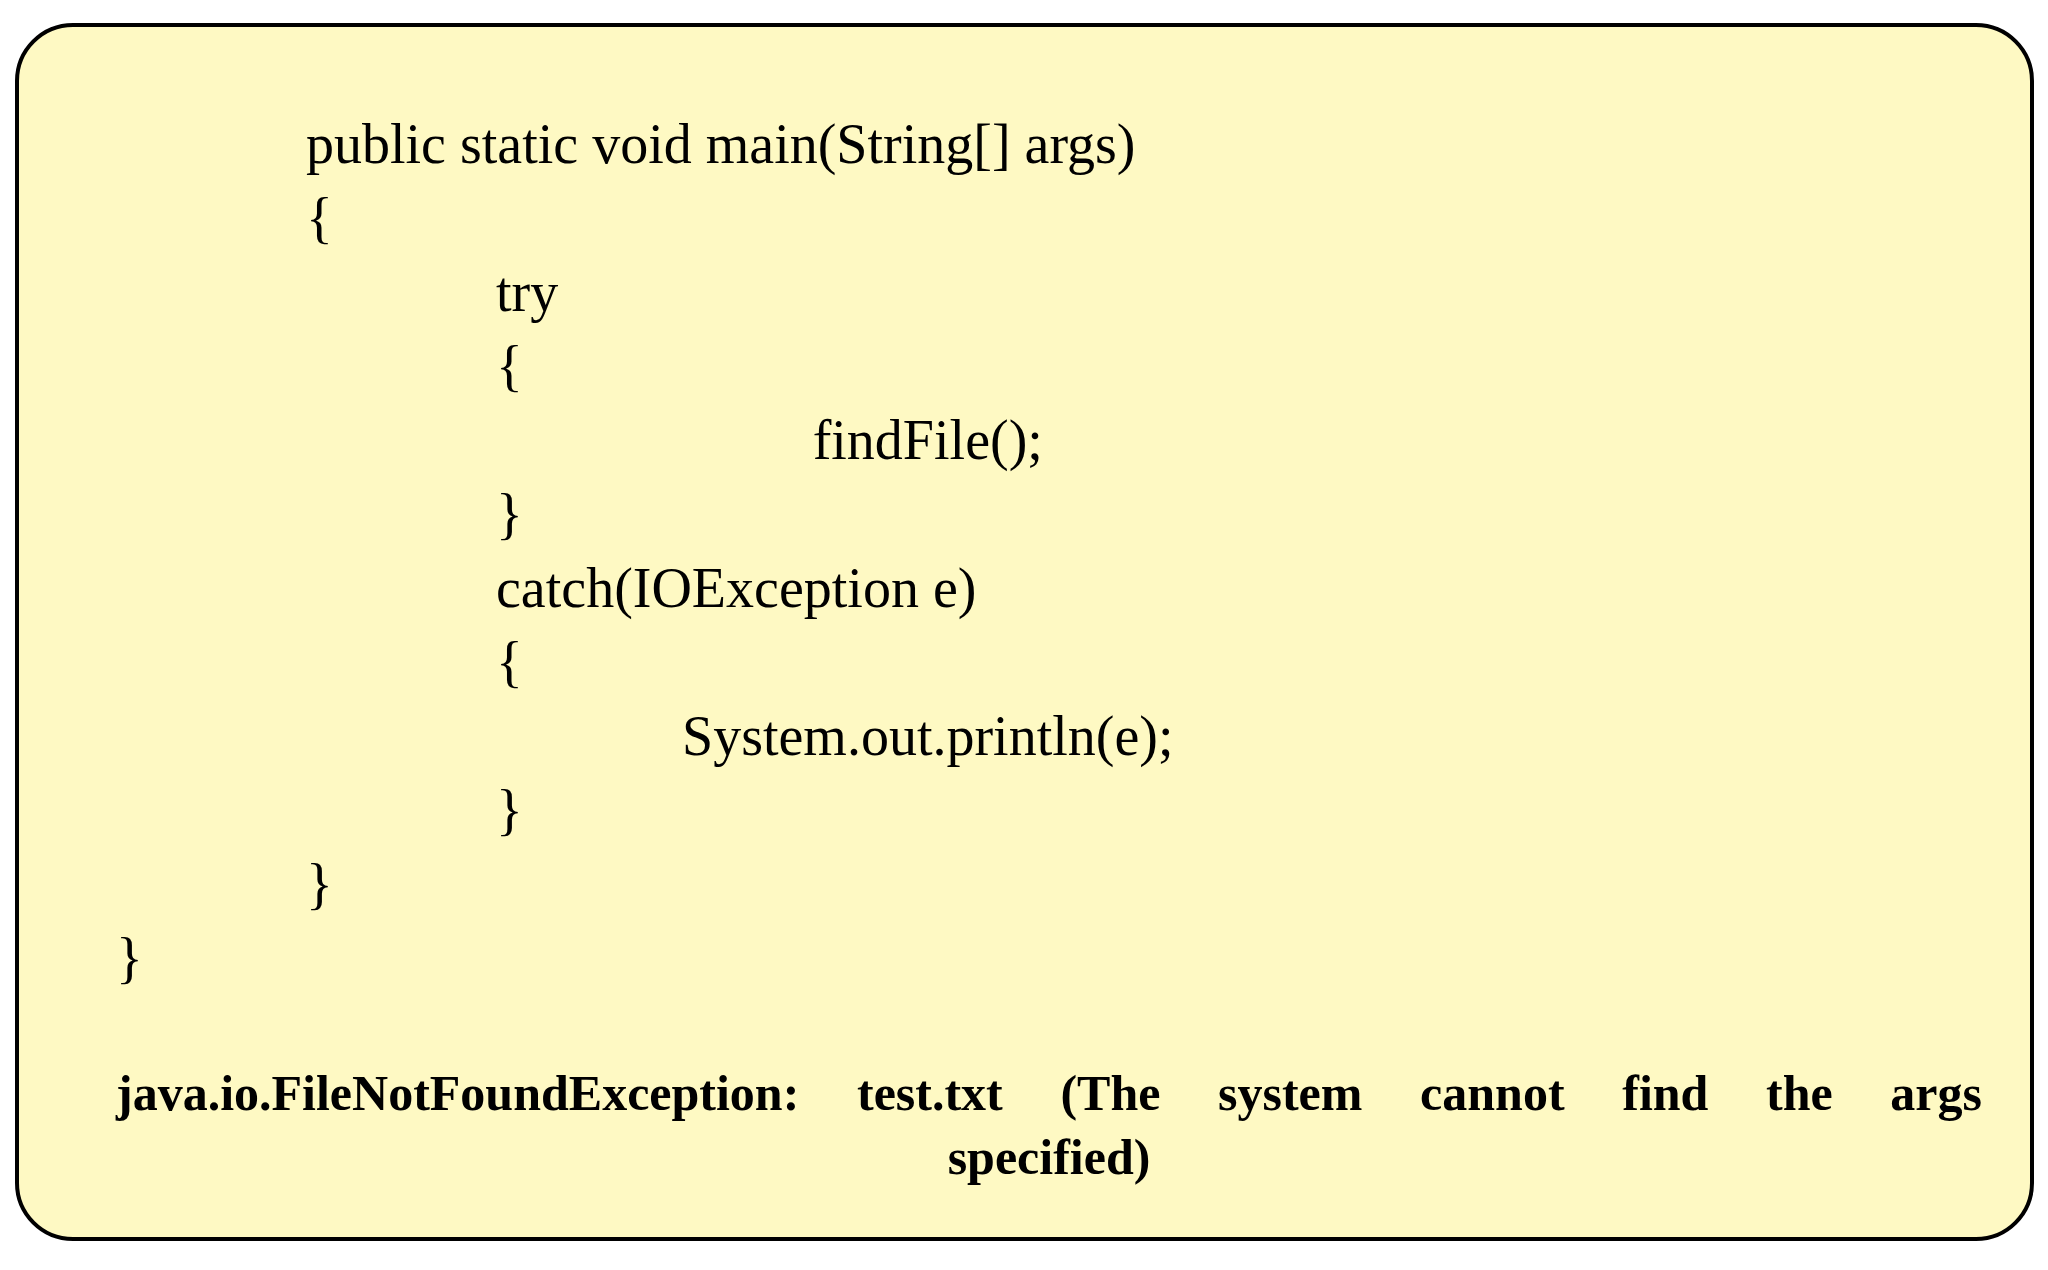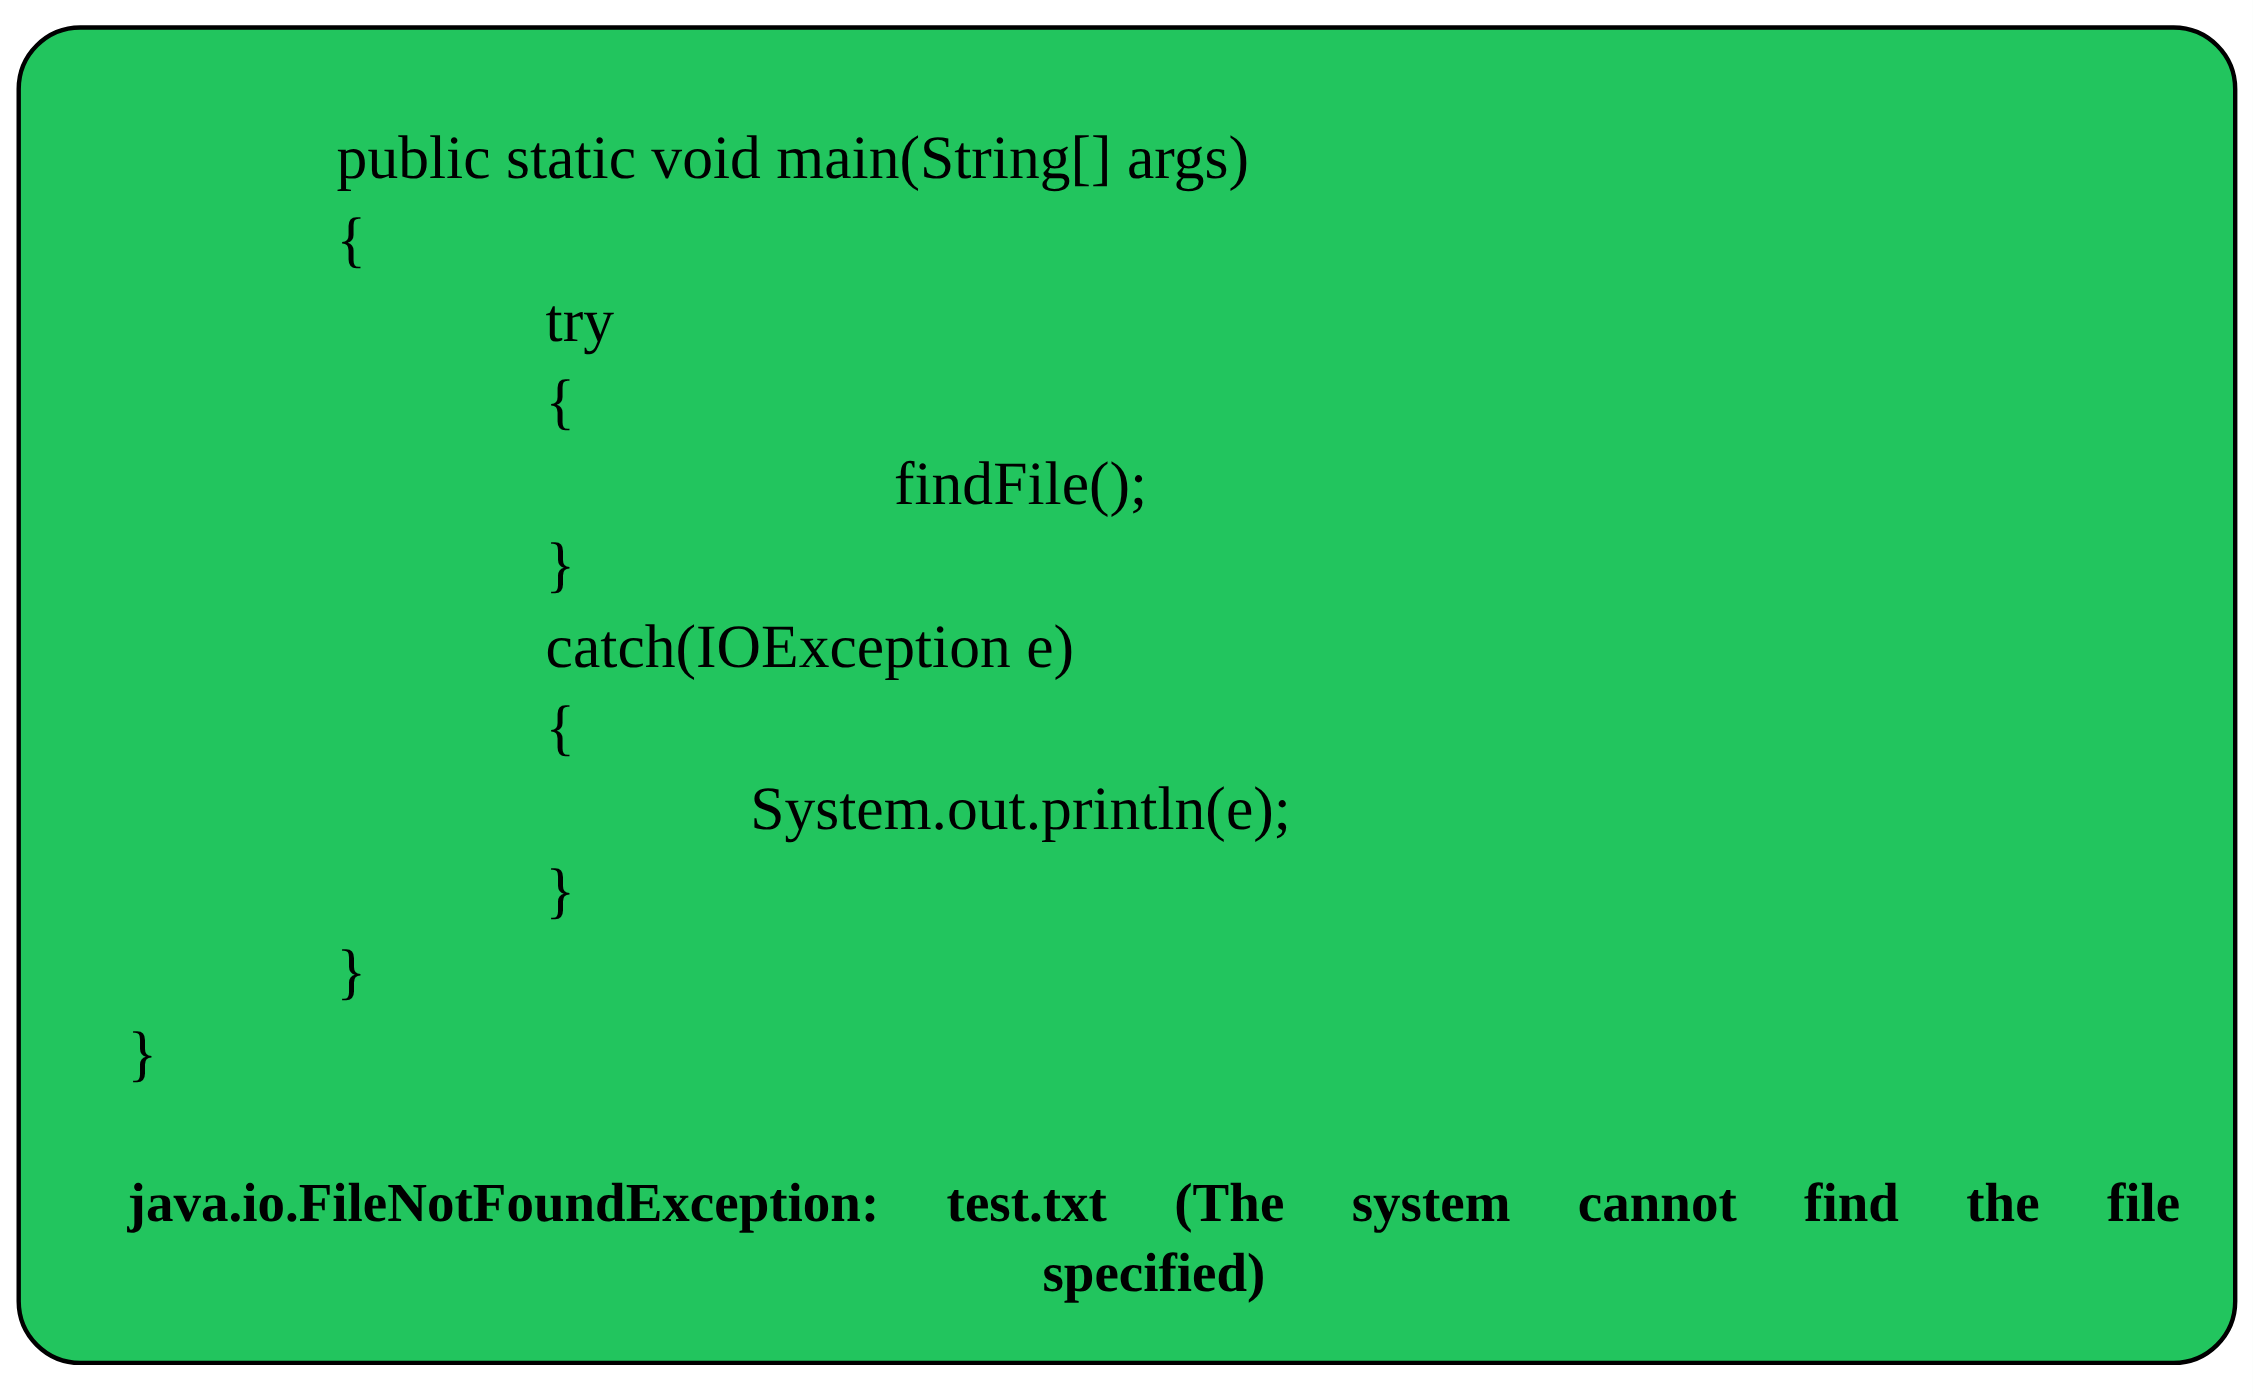--- a/index.html
+++ b/index.html
@@ -17,21 +17,21 @@
     color: #000000;
   }
   .frame {
     position: absolute;
     left: 15px;
     top: 23px;
     width: 2011px;
     height: 1210px;
     border: 4px solid #000000;
     border-radius: 58px;
-    background: #22c55e;
+    background: #fef9c3;
     box-sizing: content-box;
   }
   .code {
     position: absolute;
     left: 97px;
     top: 80px;
     font-size: 56px;
     line-height: 74px;
     white-space: pre;
     color: #000000;
@@ -59,17 +59,17 @@
     text-align: center;
   }
 </style>
 </head>
 <body>
 
 <div class="canvas" style="color: rgb(0, 0, 0); background: rgb(255, 255, 255);">
   <div class="frame" style="border-color: rgb(0, 0, 0);">
     <div class="code"><div class="code-line indent-1">public static void main(String[] args)</div><div class="code-line indent-1">{</div><div class="code-line indent-2">try</div><div class="code-line indent-2">{</div><div class="code-line indent-3">findFile();</div><div class="code-line indent-2">}</div><div class="code-line indent-2">catch(IOException e)</div><div class="code-line indent-2">{</div><div class="code-line indent-3">System.out.println(e);</div><div class="code-line indent-2">}</div><div class="code-line indent-1">}</div><div class="code-line indent-0">}</div></div>
     <div class="exc">
-      <div class="exc-line1">java.io.FileNotFoundException: test.txt (The system cannot find the file</div>
+      <div class="exc-line1">java.io.FileNotFoundException: test.txt (The system cannot find the args</div>
       <div class="exc-line2">specified)</div>
     </div>
   </div>
 </div>
 
 </body></html>

